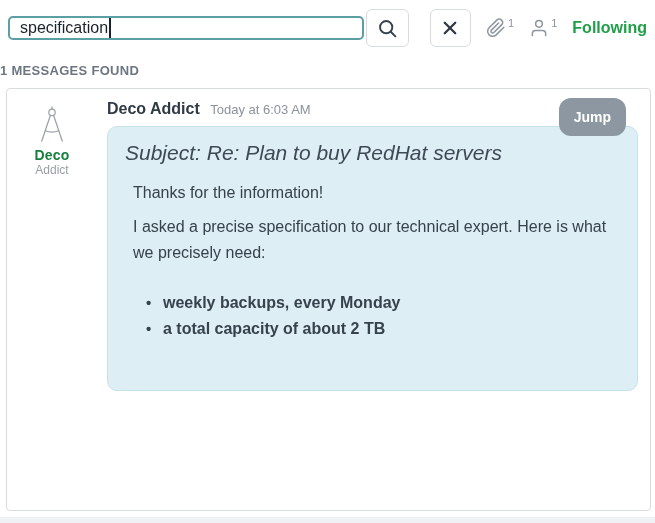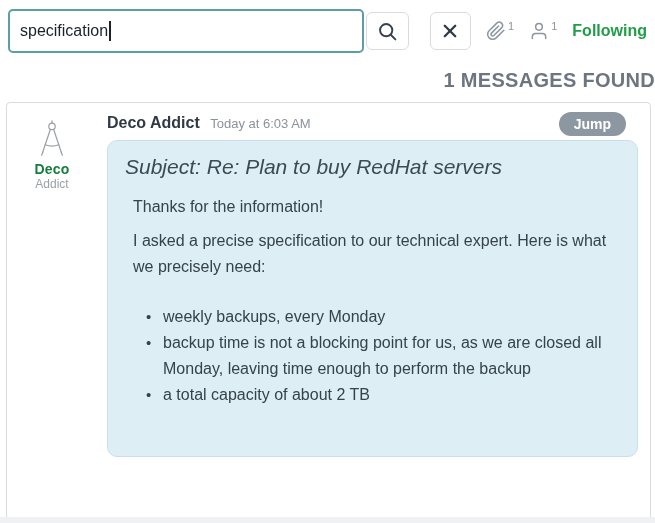--- a/index.html
+++ b/index.html
@@ -5,69 +5,69 @@
   html,body{margin:0;padding:0;}
   body{
     width:655px;height:523px;overflow:hidden;position:relative;
     background:#ffffff;
     font-family:"Liberation Sans","DejaVu Sans",sans-serif;
     -webkit-font-smoothing:antialiased;
   }
   
   .topbar{display:flex;align-items:center;padding:9px 8px 0 8px;}
   .search-box{
-    box-sizing:border-box;width:362px;height:44px;
+    box-sizing:border-box;width:362px;height:24px;
     border:2px solid #5b9ea4;border-radius:5px;background:#fff;
     display:flex;align-items:center;padding:0 10px;
     font-size:16px;color:#1a2229;
   }
   .caret{width:2px;height:20px;background:#1a2229;margin-left:1px;}
   .btn-icon{
     box-sizing:border-box;height:38px;background:#fff;
     border:1px solid #d9dcdf;border-radius:6px;
     display:flex;align-items:center;justify-content:center;cursor:pointer;padding:0;
   }
   .search-btn{width:44px;margin-left:2px;}
   .close-btn{width:42px;margin-left:21px;}
   .icon-sup{display:flex;align-items:flex-start;margin-left:15px;color:#8d959d;}
   .sup{font-size:11px;color:#8d959d;margin:-1px 0 0 2px;}
   .following{color:#1f9e48;font-weight:700;font-size:16px;margin-left:15px;cursor:pointer;}
   
   .results-header{
-    margin:16px 0 10px;text-align:right;color:#6d7680;
-    font-weight:700;font-size:20px;letter-spacing:.3px;
+    margin:16px 0 10px;text-align:left;color:#6d7680;
+    font-weight:700;font-size:13px;letter-spacing:.3px;
   }
   
   .card{
     position:relative;box-sizing:border-box;
     margin:0 4px 0 6px;height:423px;overflow:hidden;
     background:#fff;border:1px solid #d9dcdf;border-radius:4px;
     padding:10px 12px 5px 12px;display:flex;
   }
   .avatar-col{width:66px;flex:0 0 66px;display:flex;flex-direction:column;align-items:center;padding-top:6px;}
   .brand{color:#15803d;font-weight:700;font-size:14px;line-height:1.1;margin-top:1px;letter-spacing:.2px;}
   .brand-sub{color:#9aa0a6;font-size:12px;line-height:1.2;}
   .main-col{flex:1;min-width:0;padding-left:22px;}
   .msg-header{margin:1px 0 8px;}
   .author{font-weight:700;font-size:16px;color:#2f3a45;}
   .timestamp{color:#8b929a;font-size:13px;margin-left:6px;}
   .jump-btn{
     position:absolute;top:9px;right:24px;
     background:#8d97a1;color:#fff;font-weight:700;font-size:14px;
-    padding:4px 15px;border:none;border-radius:12px;cursor:pointer;
+    padding:11px 15px;border:none;border-radius:12px;cursor:pointer;
     font-family:inherit;
   }
   
   .bubble{
     background:#ddeef4;border:1px solid #c7e1ea;border-radius:10px;
     padding:13px 16px 32px 17px;color:#36424c;font-size:16px;line-height:26px;
   }
   .subject{font-style:italic;font-size:21px;color:#3d4a55;margin:0 0 14px;}
   .body-p{margin:8px;}
-  .bubble ul{list-style:none;margin:24px 0 16px;padding:0 0 0 38px;}
+  .bubble ul{list-style:none;margin:24px 0 16px;padding:0 0 0 38px;font-weight:bold;}
   .bubble li{position:relative;}
   .bubble li::before{content:"\2022";position:absolute;left:-17px;top:0;font-size:15px;color:#36424c;}
   .closing{margin-top:26px;}
   
   .footer-strip{position:absolute;left:0;right:0;bottom:0;height:6px;background:#eff1f5;}
   svg{display:block;}
 </style>
 </head>
 <body>
 
@@ -142,21 +142,20 @@
       <span class="author">Deco Addict</span>
       <span class="timestamp">Today at 6:03 AM</span>
     </div>
 
     <div class="bubble">
       <p class="subject">Subject: Re: Plan to buy RedHat servers</p>
       <p class="body-p">Thanks for the information!</p>
       <p class="body-p">I asked a precise specification to our technical expert. Here is what we precisely need:</p>
       <ul>
         <li>weekly backups, every Monday</li>
-        <li>backup time is not a blocking point for us, as we are closed all Monday, leaving time enough to perform the backup</li>
         <li>a total capacity of about 2 TB</li>
       </ul>
     </div>
   </div>
 
   <button class="jump-btn">Jump</button>
 </div>
 
 <div class="footer-strip"></div>
 

